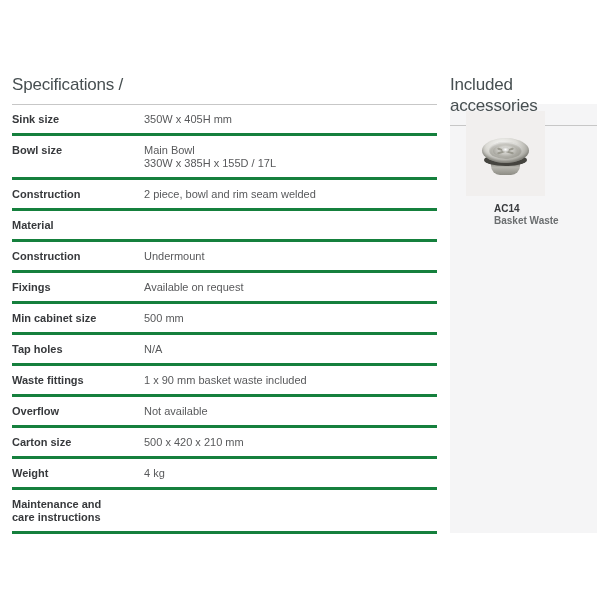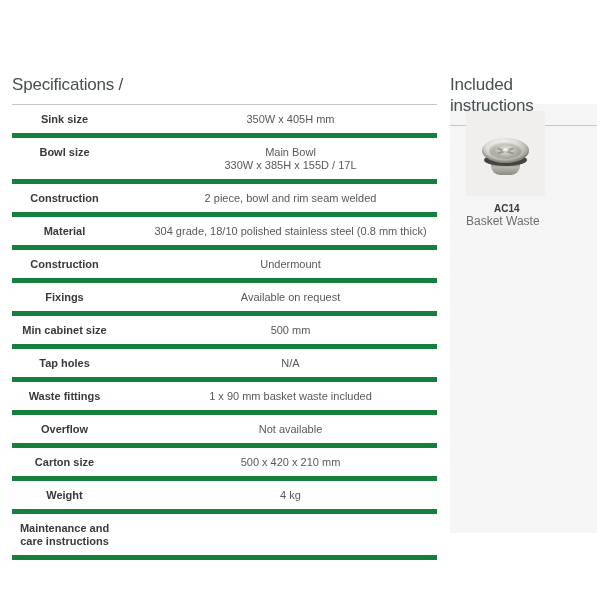--- a/index.html
+++ b/index.html
@@ -17,23 +17,22 @@
   .spec-col { position:absolute; left:12px; top:74px; width:425px; }
   .section-title {
     font-size:17px; font-weight:400; color:#474f51;
     letter-spacing:-0.2px; line-height:21px;
   }
   .title-rule { border-top:1px solid #c7c7c7; margin-top:9px; }
 
   .spec-table { width:100%; }
   .spec-row {
     display:grid; grid-template-columns:115px 1fr;
-    border-bottom:5px solid #15803d;
+    border-bottom:3px solid #15803d;
     padding:8px 0 7px 0;
-    text-align:center;
   }
   .spec-label {
     font-size:11px; font-weight:700; color:#37393c;
     line-height:13px; padding-right:10px;
   }
   .spec-value {
     font-size:11px; font-weight:400; color:#58595b;
     line-height:13px; white-space:pre-line;margin-left:17px;
   }
 
@@ -41,21 +40,21 @@
   .acc-col { position:absolute; left:450px; top:74px; width:147px; }
   .acc-panel {
     position:absolute; left:450px; top:104px; width:147px; height:429px;
     background:#f5f5f6;
   }
   .acc-card { position:absolute; left:466px; top:111px; width:110px; }
   .acc-img {
     width:79px; height:85px; background:#f1efee; position:relative; overflow:hidden;
   }
   .acc-code { font-size:10px; font-weight:700; color:#37393c; margin-top:7px; line-height:12px;margin-left:28px; }
-  .acc-name { font-size:12px; font-weight:400; color:#6b6e70; line-height:12px; }
+  .acc-name { font-size:10px; font-weight:700; color:#6b6e70; line-height:12px;margin-left:28px; }
 
   
   .drain-base {
     position:absolute; left:25px; top:50px; width:29px; height:14px;
     background:linear-gradient(180deg,#6e6d66 0%,#b6b5ae 45%,#8d8c84 100%);
     border-radius:3px 3px 9px 9px;
   }
   .drain-underring {
     position:absolute; left:18px; top:43px; width:43px; height:12px;
     border-radius:50%; background:#45443f;
@@ -108,21 +107,20 @@
         <div class="spec-label">Bowl size</div>
         <div class="spec-value">Main Bowl
 330W x 385H x 155D / 17L</div>
       </div>
       <div class="spec-row">
         <div class="spec-label">Construction</div>
         <div class="spec-value">2 piece, bowl and rim seam welded</div>
       </div>
       <div class="spec-row">
         <div class="spec-label">Material</div>
-        <div class="spec-value">304 grade, 18/10 polished stainless steel (0.8 mm thick)</div>
       </div>
       <div class="spec-row">
         <div class="spec-label">Construction</div>
         <div class="spec-value">Undermount</div>
       </div>
       <div class="spec-row">
         <div class="spec-label">Fixings</div>
         <div class="spec-value">Available on request</div>
       </div>
       <div class="spec-row">
@@ -149,21 +147,21 @@
         <div class="spec-label">Weight</div>
         <div class="spec-value">4 kg</div>
       </div>
       <div class="spec-row">
         <div class="spec-label">Maintenance and care instructions</div>
       </div>
     </div>
   </div>
 
   <div class="acc-col">
-    <div class="section-title">Included instructions</div>
+    <div class="section-title">Included accessories</div>
     <div class="title-rule"></div>
   </div>
 
   <div class="acc-card">
     <div class="acc-img">
       <div class="drain-base"></div>
       <div class="drain-underring"></div>
       <div class="drain-flange"></div>
       <div class="drain-ring"></div>
       <div class="drain-basket"></div>

